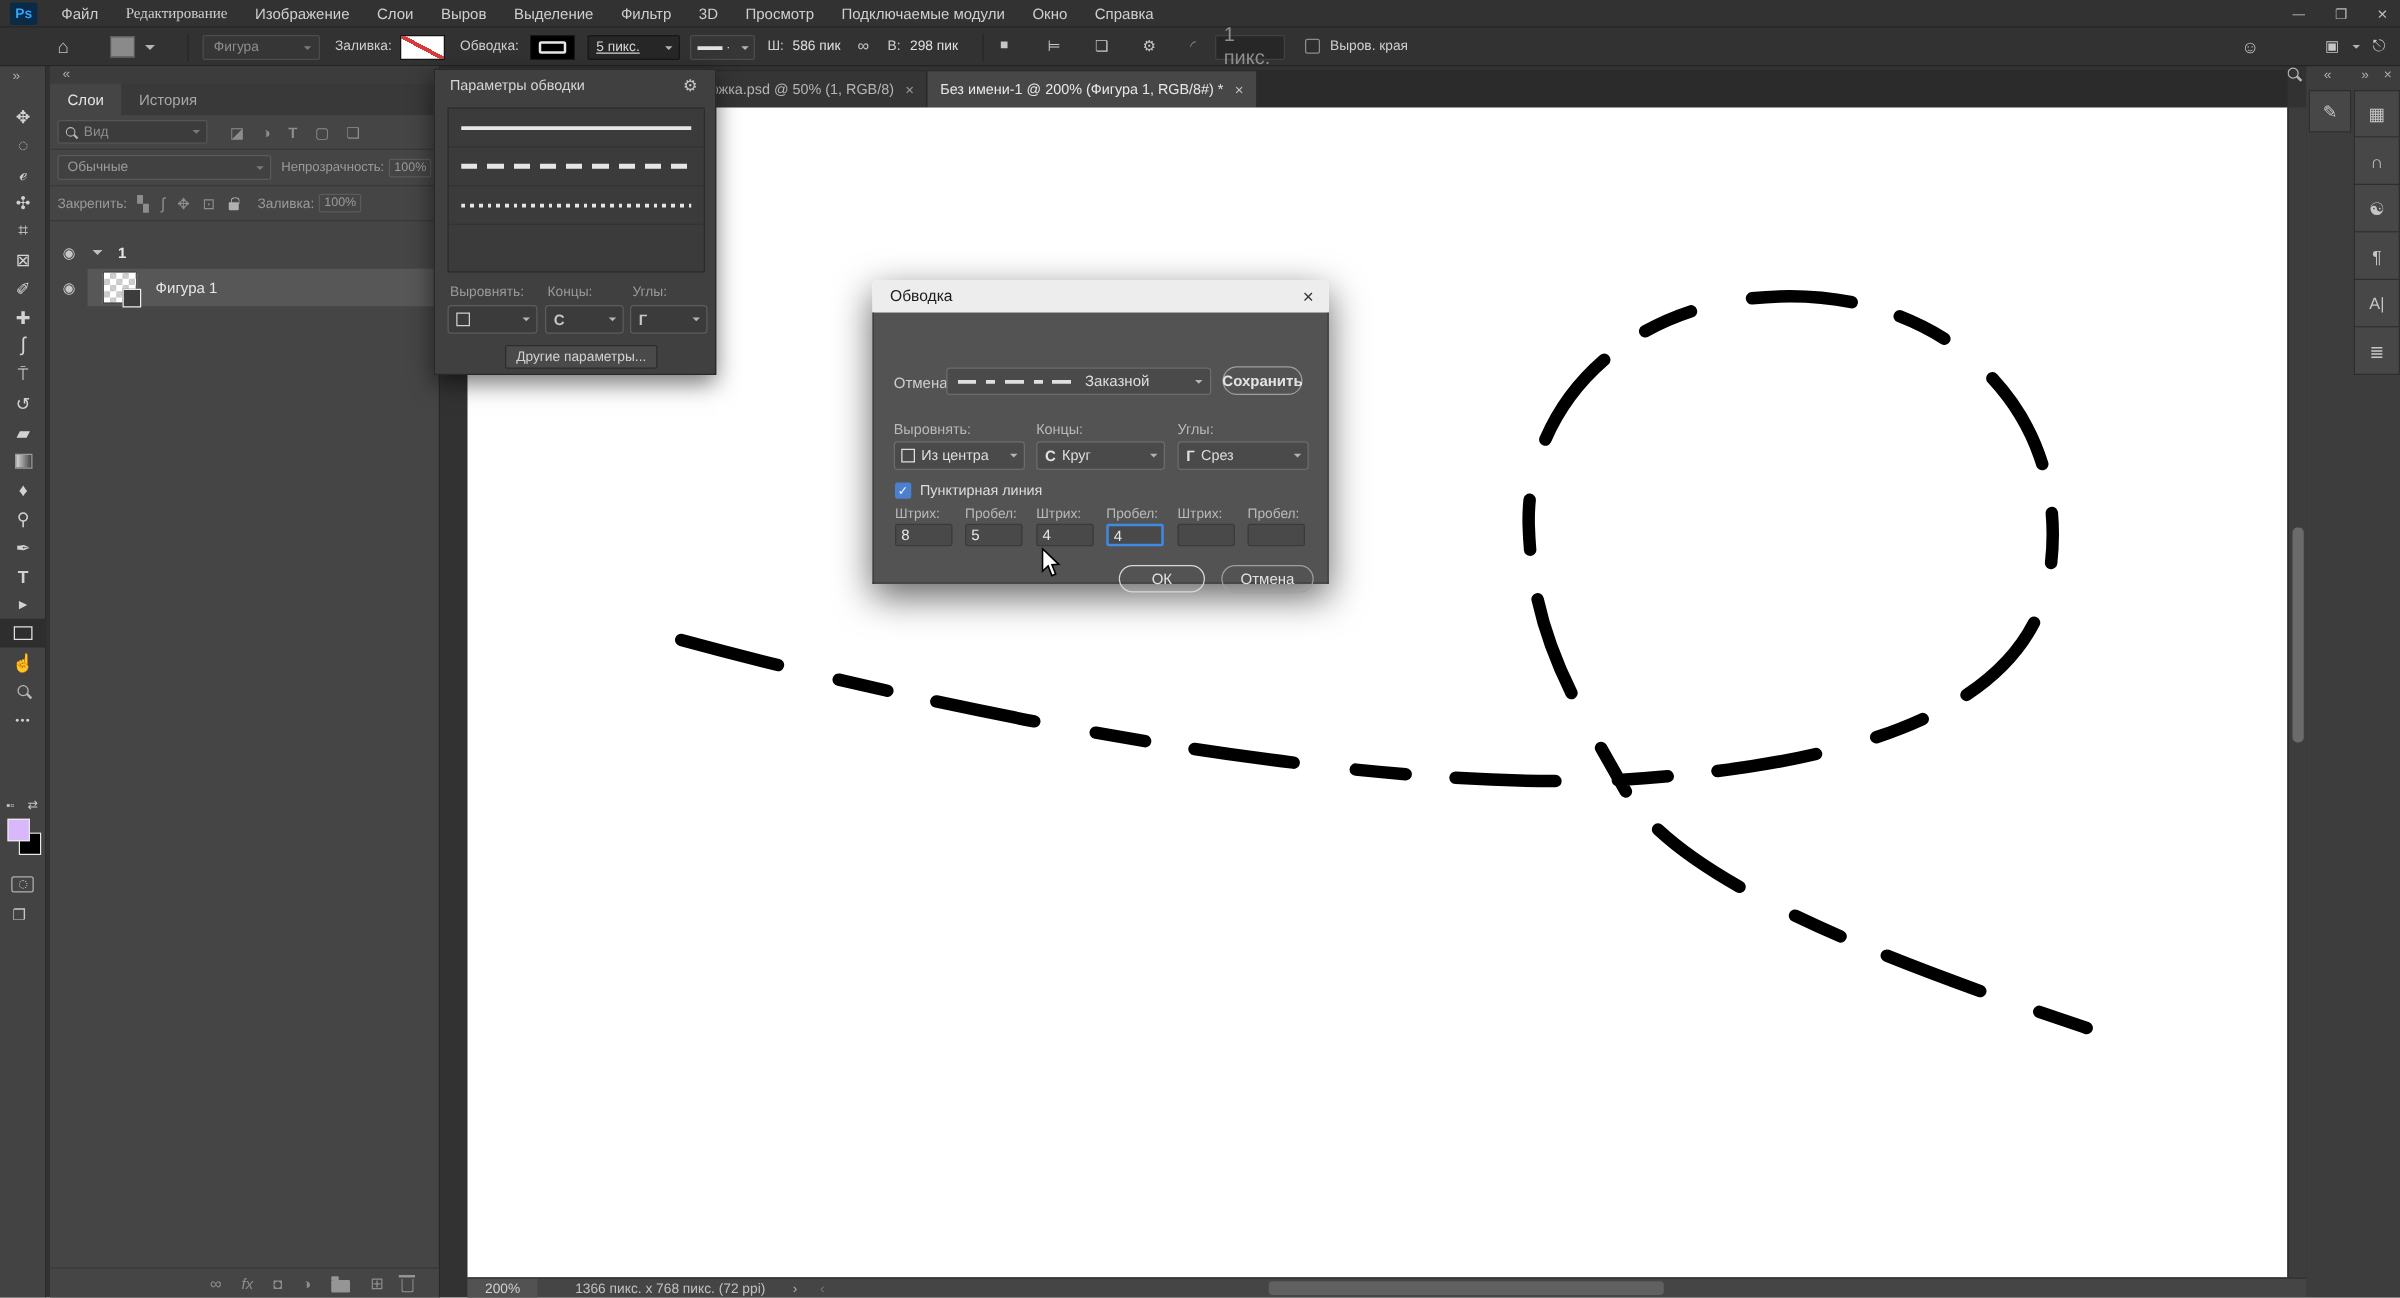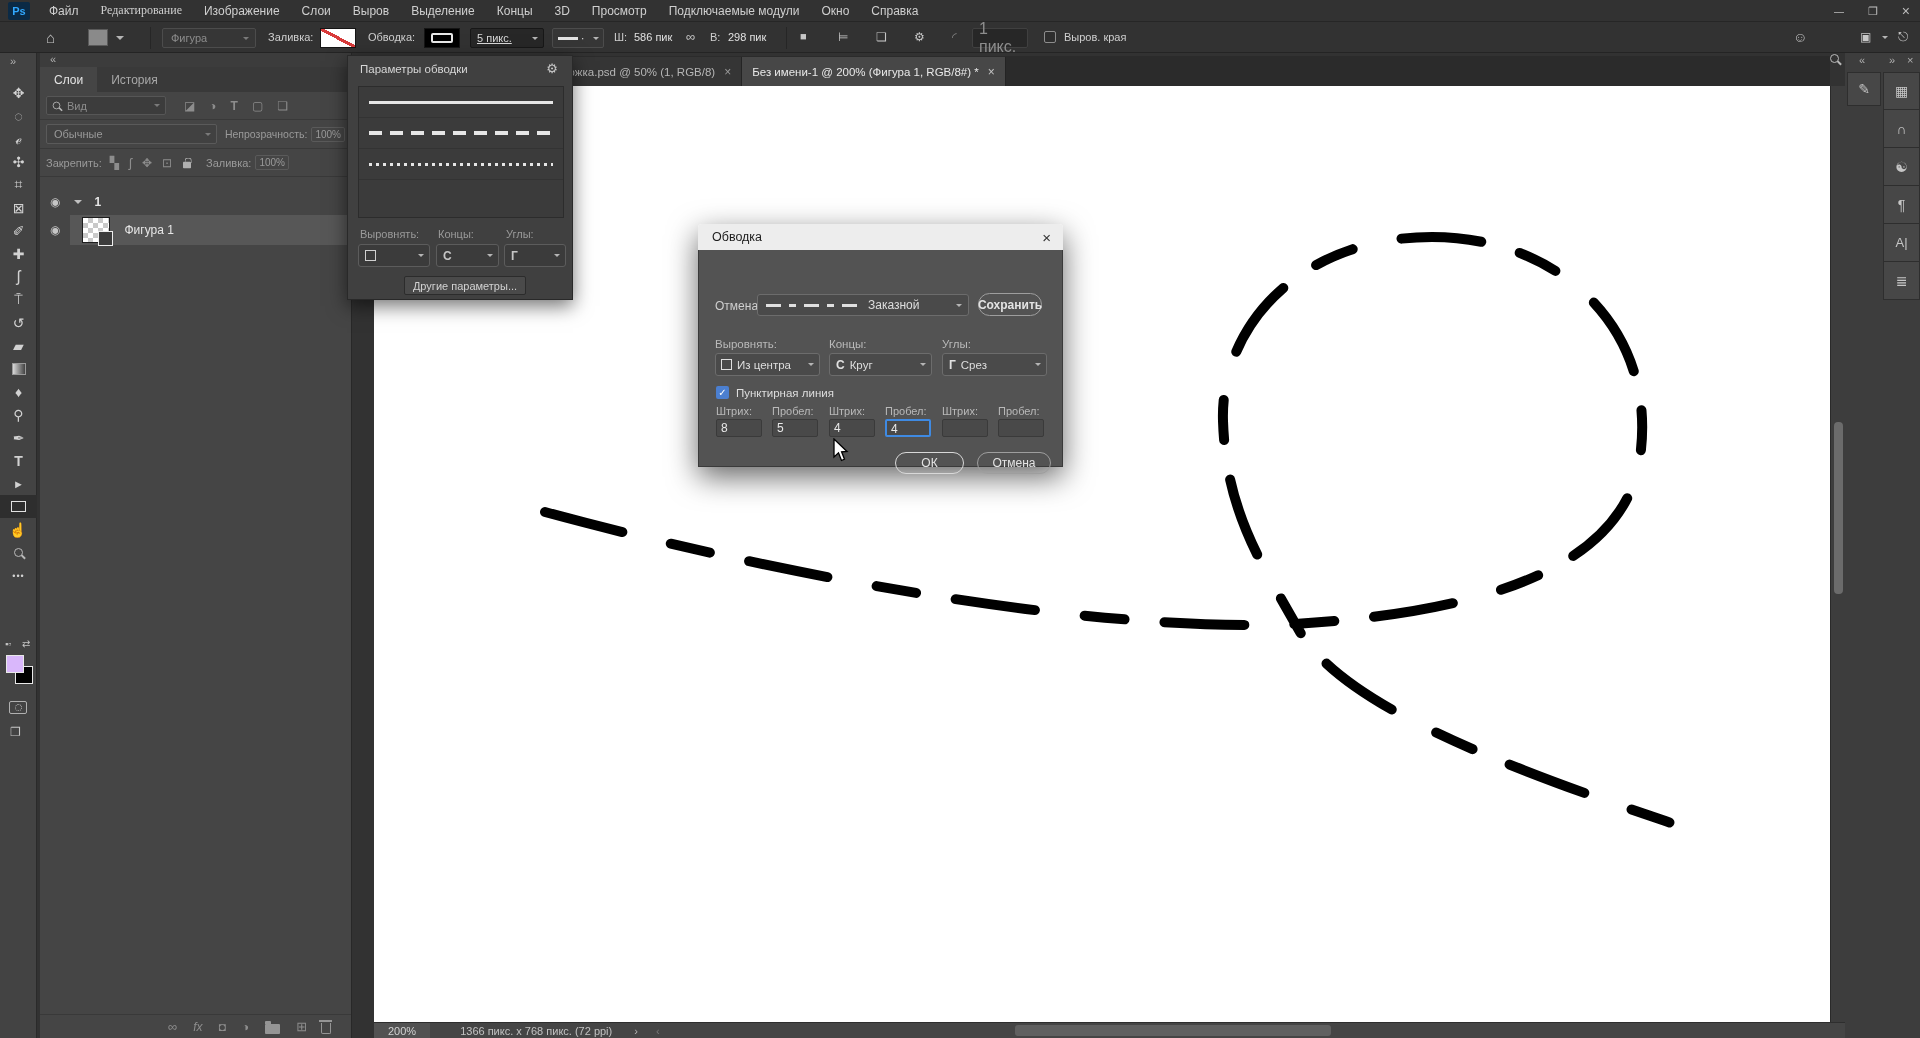--- a/index.html
+++ b/index.html
@@ -58,21 +58,21 @@
 
 <div class="abs row" style="left:0;top:0;width:1920px;height:22px;background:#323232;border-bottom:1px solid #262626;">
   <div style="width:22px;height:18px;margin:0 8px 0 8px;background:#0b2a45;color:#31a8ff;font-size:11px;font-weight:bold;display:flex;align-items:center;justify-content:center;border-radius:2px;">Ps</div>
   <div class="row" style="gap:0;height:22px;">
     <span style="padding:0 11px;">Файл</span>
     <span style="padding:0 11px;font-family:Liberation Serif, serif;">Редактирование</span>
     <span style="padding:0 11px;">Изображение</span>
     <span style="padding:0 11px;">Слои</span>
     <span style="padding:0 11px;">Выров</span>
     <span style="padding:0 11px;">Выделение</span>
-    <span style="padding:0 11px;">Концы</span>
+    <span style="padding:0 11px;">Фильтр</span>
     <span style="padding:0 11px;">3D</span>
     <span style="padding:0 11px;">Просмотр</span>
     <span style="padding:0 11px;">Подключаемые модули</span>
     <span style="padding:0 11px;">Окно</span>
     <span style="padding:0 11px;">Справка</span>
   </div>
   <div class="row" style="position:absolute;right:10px;top:0;height:22px;gap:24px;">
     <span style="color:#bdbdbd;font-size:10px;">—</span>
     <span style="color:#bdbdbd;font-size:11px;">❐</span>
     <span style="color:#bdbdbd;font-size:14px;">×</span>

